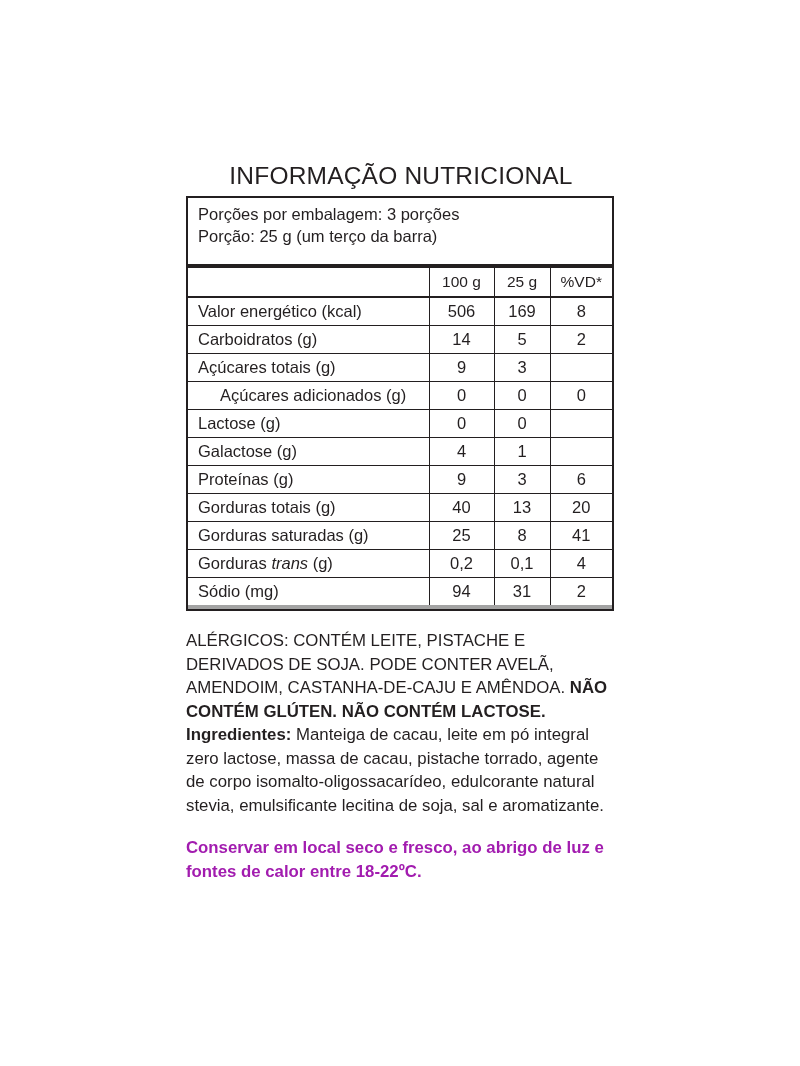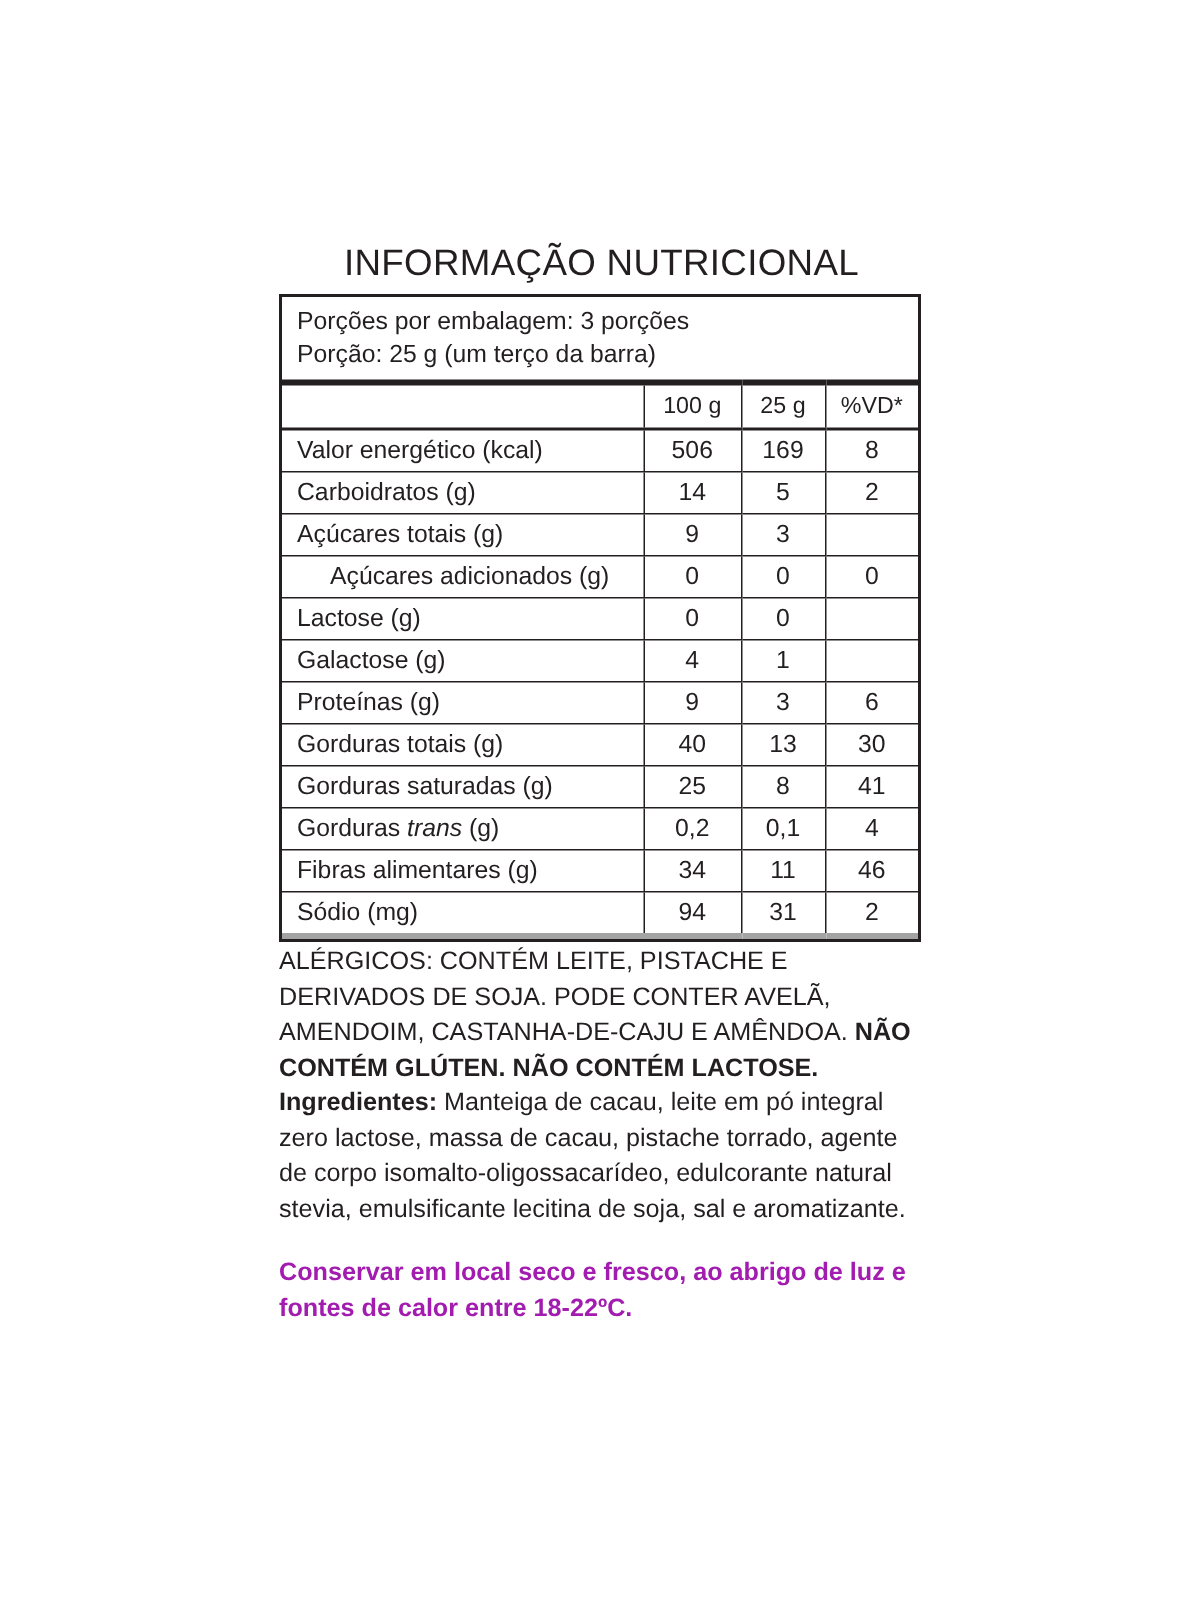--- a/index.html
+++ b/index.html
@@ -42,21 +42,21 @@
     position: absolute;
     left: 186px;
     top: 196px;
     width: 428px;
     border: 2px solid #231f20;
     box-sizing: border-box;
     background: #fff;
   }
 
   .portion-lines {
-    padding: 6px 0 5px 10px;
+    padding: 6px 0 16px 10px;
     font-size: 16.5px;
     line-height: 1.33;
   }
   .portion-lines div {
     white-space: nowrap;
   }
 
   table.nutri {
     border-collapse: collapse;
     width: 100%;
@@ -200,39 +200,33 @@
           <tr>
             <td class="lbl">Proteínas (g)</td>
             <td class="num">9</td>
             <td class="num">3</td>
             <td class="num">6</td>
           </tr>
           <tr>
             <td class="lbl">Gorduras totais (g)</td>
             <td class="num">40</td>
             <td class="num">13</td>
-            <td class="num">30</td>
+            <td class="num">20</td>
           </tr>
           <tr class="indent1">
             <td class="lbl">Gorduras saturadas (g)</td>
             <td class="num">25</td>
             <td class="num">8</td>
             <td class="num">41</td>
           </tr>
           <tr class="indent1">
             <td class="lbl">Gorduras <span class="ital">trans</span> (g)</td>
             <td class="num">0,2</td>
             <td class="num">0,1</td>
             <td class="num">4</td>
-          </tr>
-          <tr>
-            <td class="lbl">Fibras alimentares (g)</td>
-            <td class="num">34</td>
-            <td class="num">11</td>
-            <td class="num">46</td>
           </tr>
           <tr class=" last">
             <td class="lbl">Sódio (mg)</td>
             <td class="num">94</td>
             <td class="num">31</td>
             <td class="num">2</td>
           </tr>
         </tbody>
     </table>
 

